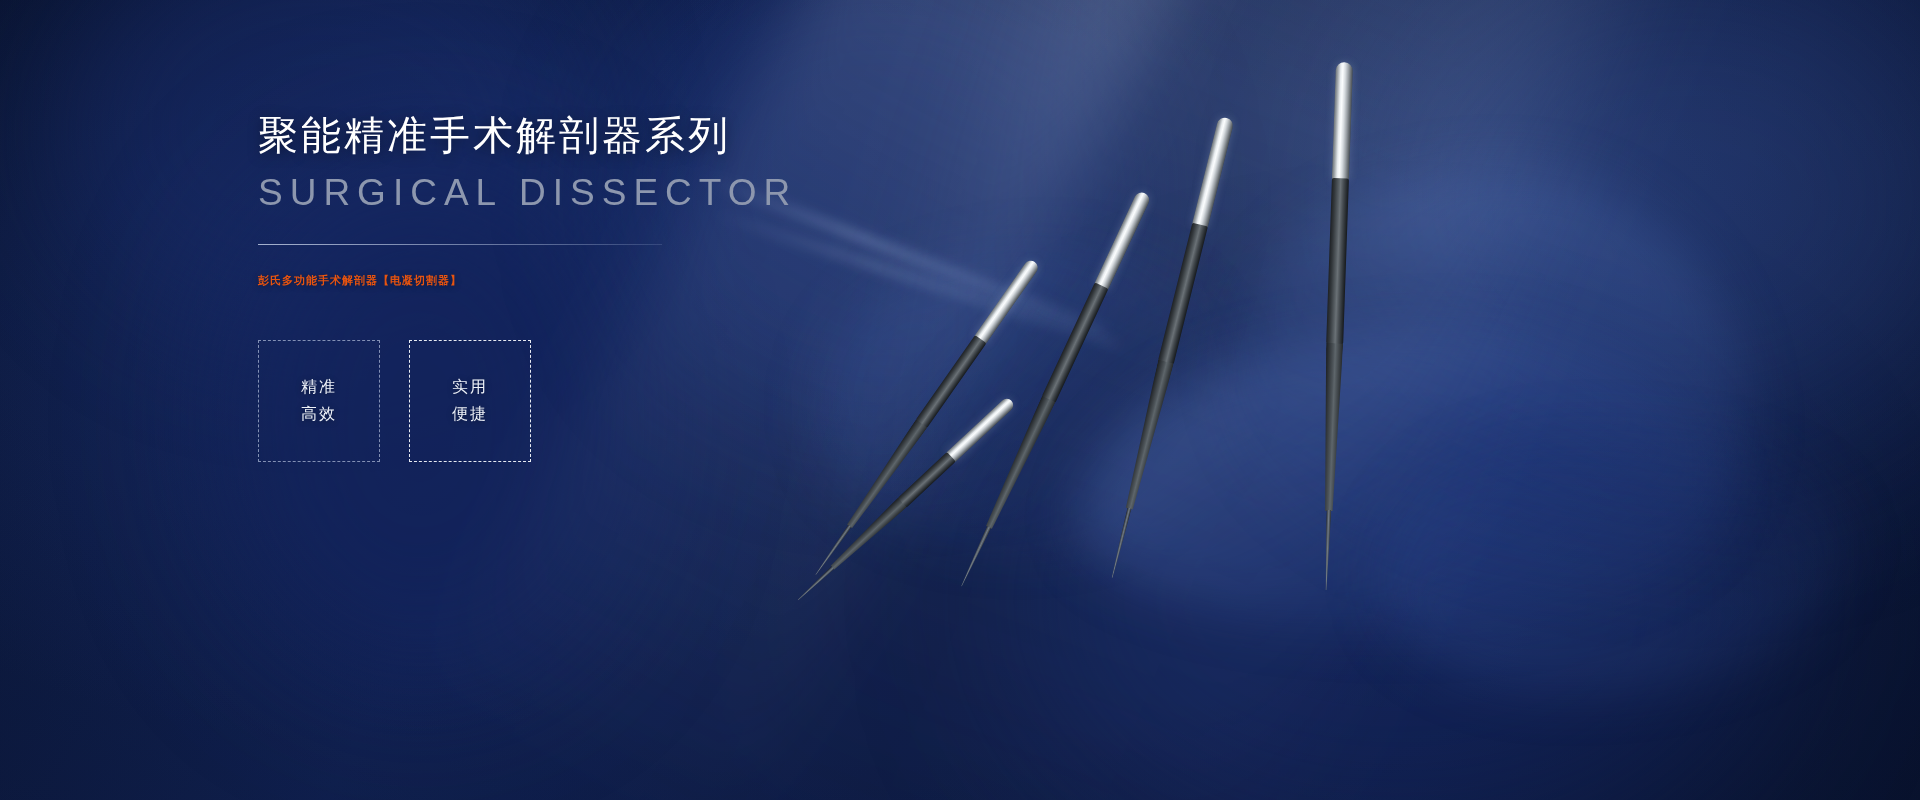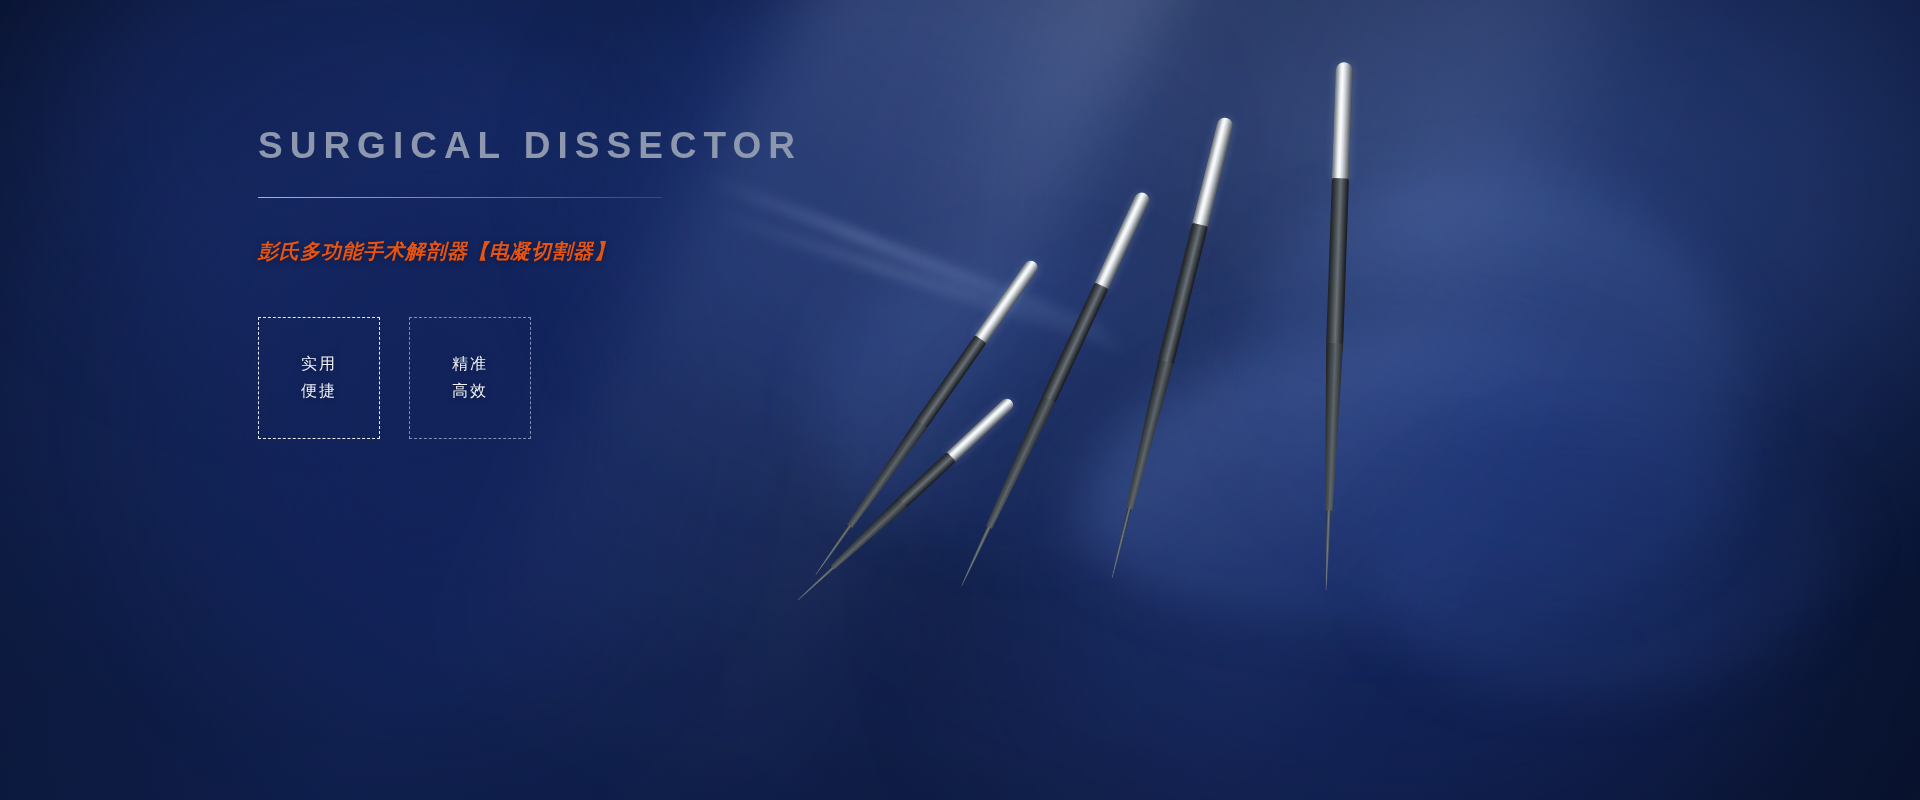--- a/index.html
+++ b/index.html
@@ -98,29 +98,29 @@
   }
 
   
   .content{position:absolute;left:258px;top:112px;width:760px;}
   .title-cn{
     font-size:40px;line-height:1.18;color:#ffffff;letter-spacing:3px;
     font-weight:400;text-shadow:0 2px 14px rgba(0,0,0,0.45);margin:0;
   }
   .title-en{
     margin:14px 0 0 0;font-size:37px;line-height:1.1;letter-spacing:7px;
-    color:#8d97ae;font-weight:700;white-space:nowrap;
+    color:#8d97ae;font-weight:400;white-space:nowrap;
   }
   .divider{
     margin-top:30px;width:404px;height:1px;
     background:linear-gradient(90deg, rgba(190,202,226,0.85), rgba(150,165,200,0.55) 70%, rgba(130,148,190,0.25));
   }
   .subtitle{
-    margin-top:40px;font-size:20px;letter-spacing:1px;
-    color:#e8540f;font-weight:700;text-shadow:0 1px 6px rgba(0,0,0,0.35);font-style:italic;
+    margin-top:28px;font-size:11px;letter-spacing:1px;
+    color:#e8540f;font-weight:700;text-shadow:0 1px 6px rgba(0,0,0,0.35);
   }
 
   .features{display:flex;gap:29px;margin-top:52px;}
   .feature{
     width:120px;height:120px;
     border:1px dashed rgba(200,212,236,0.62);
     display:flex;flex-direction:column;align-items:center;justify-content:center;
     gap:11px;
   }
   .feature.strong{border-color:rgba(250,252,255,0.92);}
@@ -185,36 +185,37 @@
       <div class="handle" style="width:17px;height:118px;"></div>
       <div class="shaft" style="top:116px;width:17px;height:166px;"></div>
       <div class="taper" style="top:281px;width:17px;height:168px;clip-path:polygon(0 0,100% 0,72% 100%,28% 100%);"></div>
       <div class="needle" style="top:448px;left:6px;width:5px;height:80px;clip-path:polygon(0 0,100% 0,56% 100%,44% 100%);"></div>
     </div>
 
   </div>
 
   <div class="content">
 
+    <h1 class="title-cn">聚能精准手术解剖器系列</h1>
 
     <div class="title-en">SURGICAL DISSECTOR</div>
 
     <div class="divider"></div>
 
     <div class="subtitle">彭氏多功能手术解剖器【电凝切割器】</div>
 
     <div class="features">
+
+      <div class="feature">
+        <span class="fline">精准</span>
+        <span class="fline">高效</span>
+      </div>
 
       <div class="feature strong">
         <span class="fline">实用</span>
         <span class="fline">便捷</span>
       </div>
 
-      <div class="feature">
-        <span class="fline">精准</span>
-        <span class="fline">高效</span>
-      </div>
-
 
     </div>
   </div>
 
 </div>
 
 </body></html>

